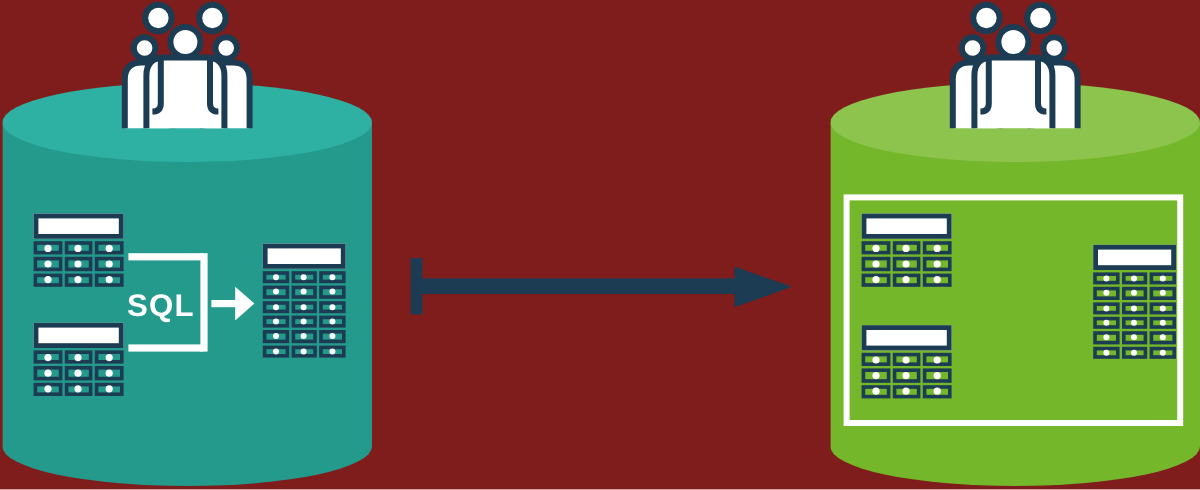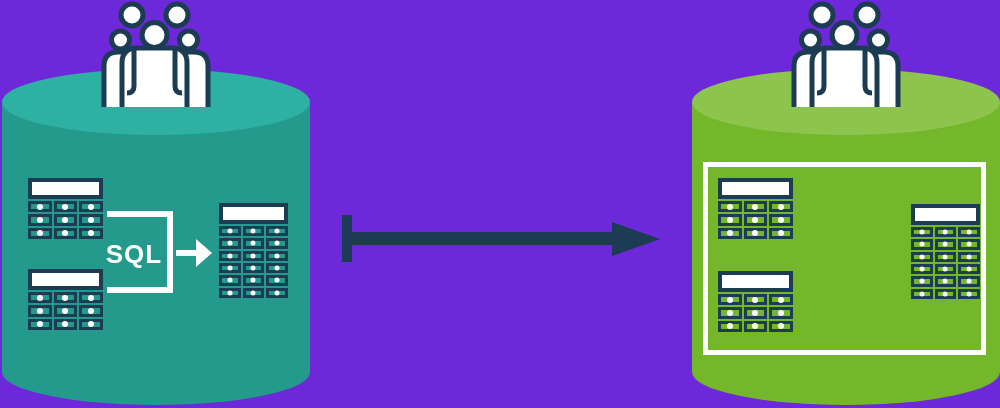--- a/index.html
+++ b/index.html
@@ -1,16 +1,16 @@
 <!DOCTYPE html>
 <html style="--teal-top: #2eb1a3; --teal-body: #239a8c; --green-top: #8dc44e; --green-body: #74b72b; --navy: #1b3c52; --white: #ffffff;"><head>
 <meta charset="utf-8">
 <style>
   html,body { margin:0; padding:0; background:#ffffff; font-family:"Liberation Sans", sans-serif; }
-  #canvas { position:relative; width:1000px; height:408px; overflow:hidden; background:#6d28d9; }
+  #canvas { position:relative; width:1000px; height:408px; overflow:hidden; background:#7f1d1d; }
   .abs { position:absolute; }
 
   
   svg.cylinder { display:block; }
 
   
   svg.people { display:block; }
   svg.people .ink { stroke:var(--navy); stroke-width:5; fill:#ffffff; }
   svg.people .line { stroke:var(--navy); stroke-width:5; fill:none; stroke-linecap:butt; }
 

